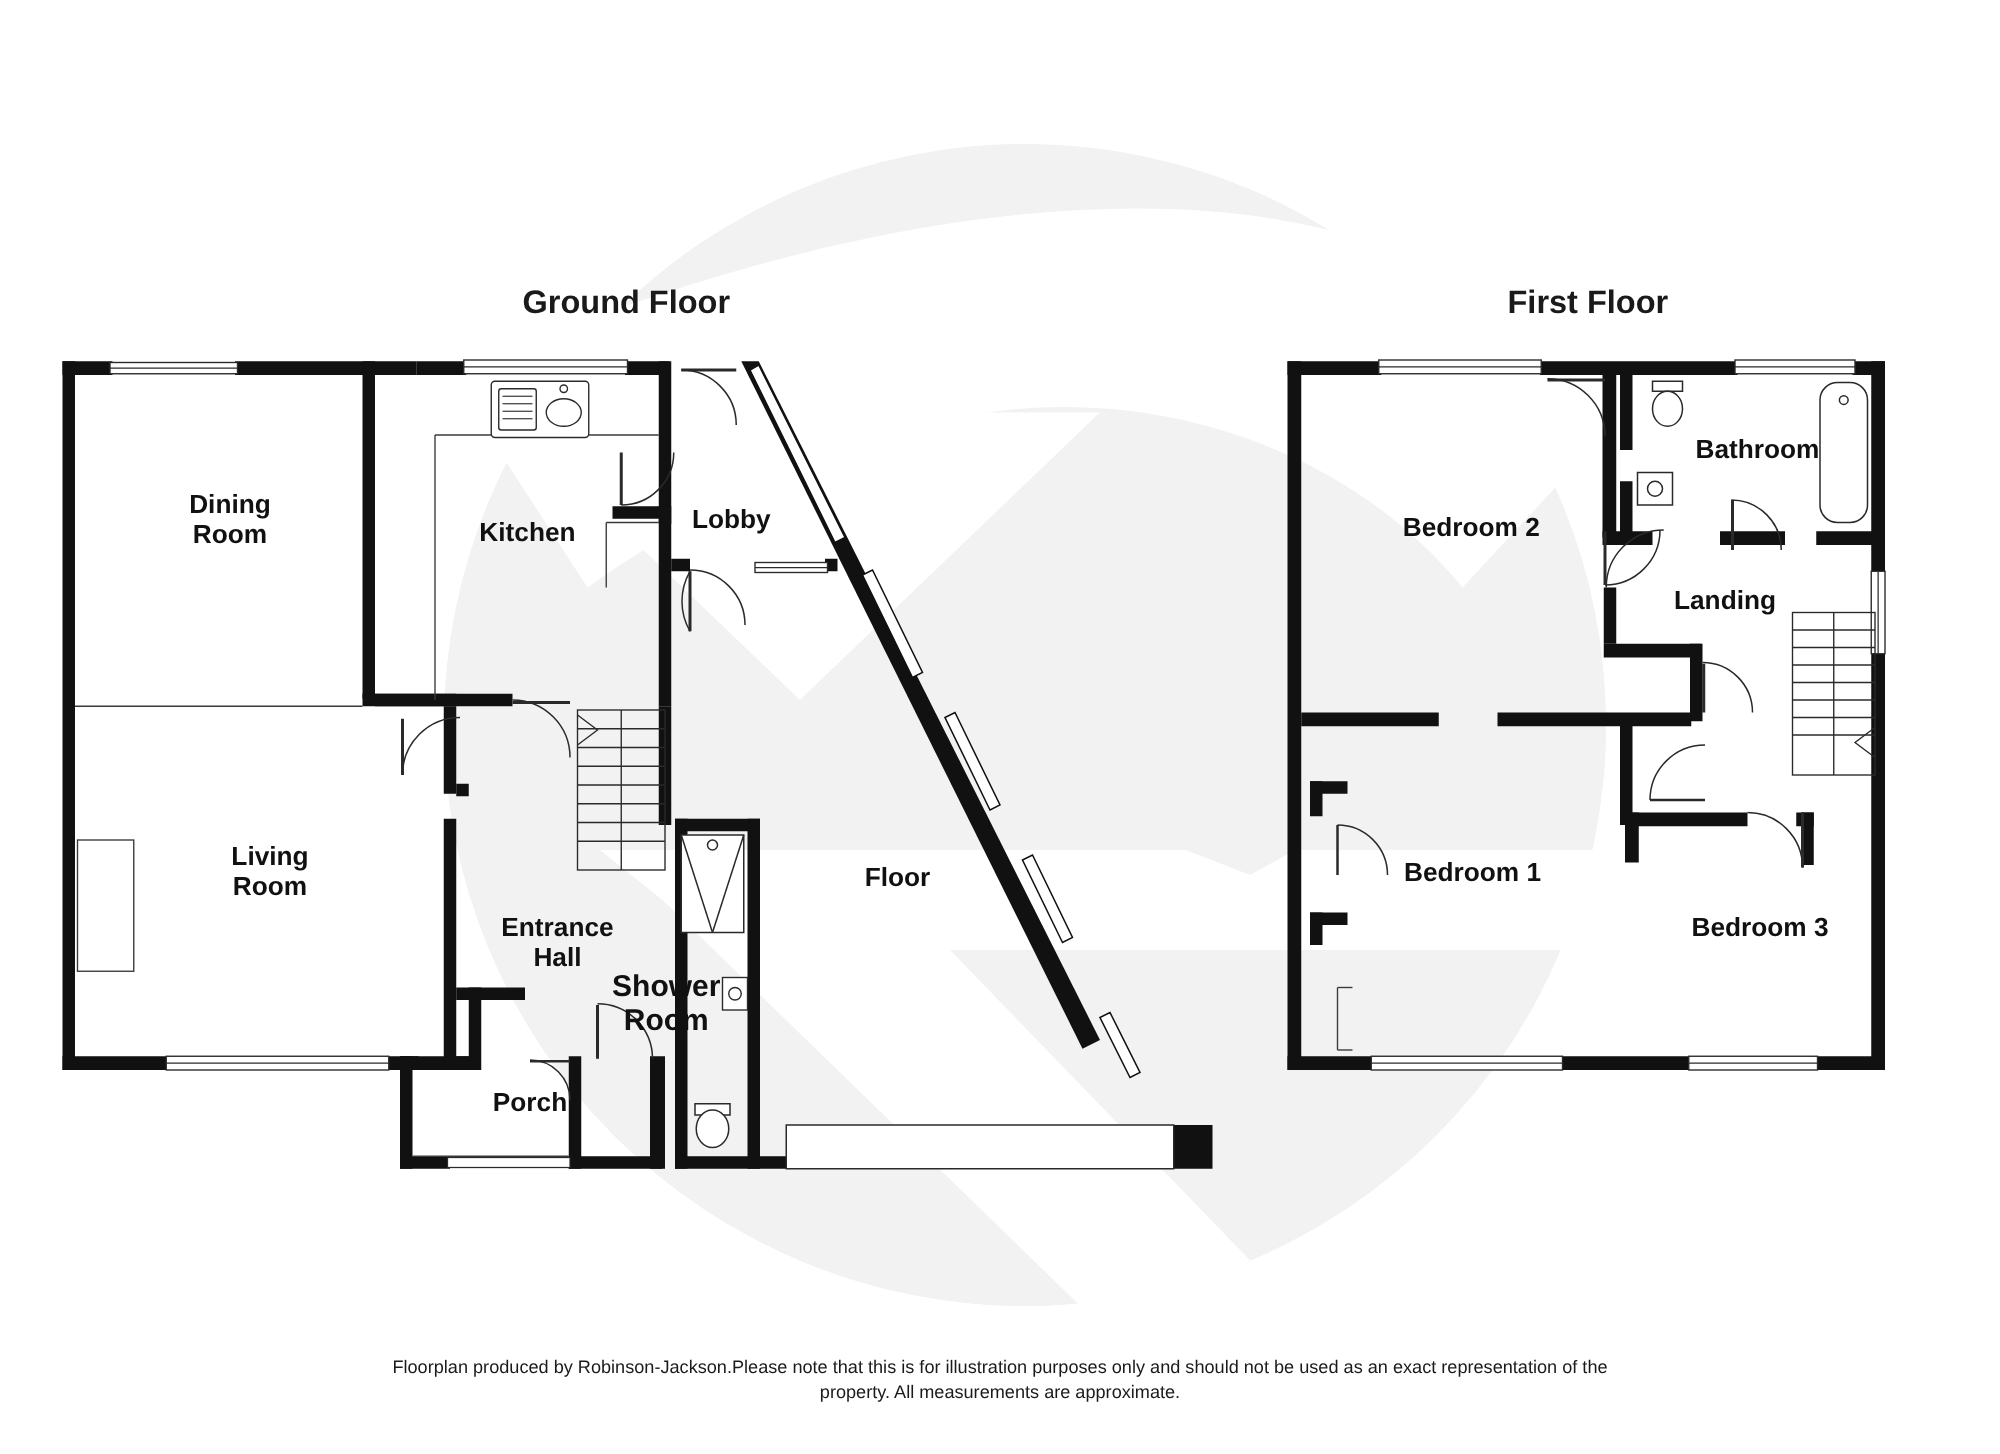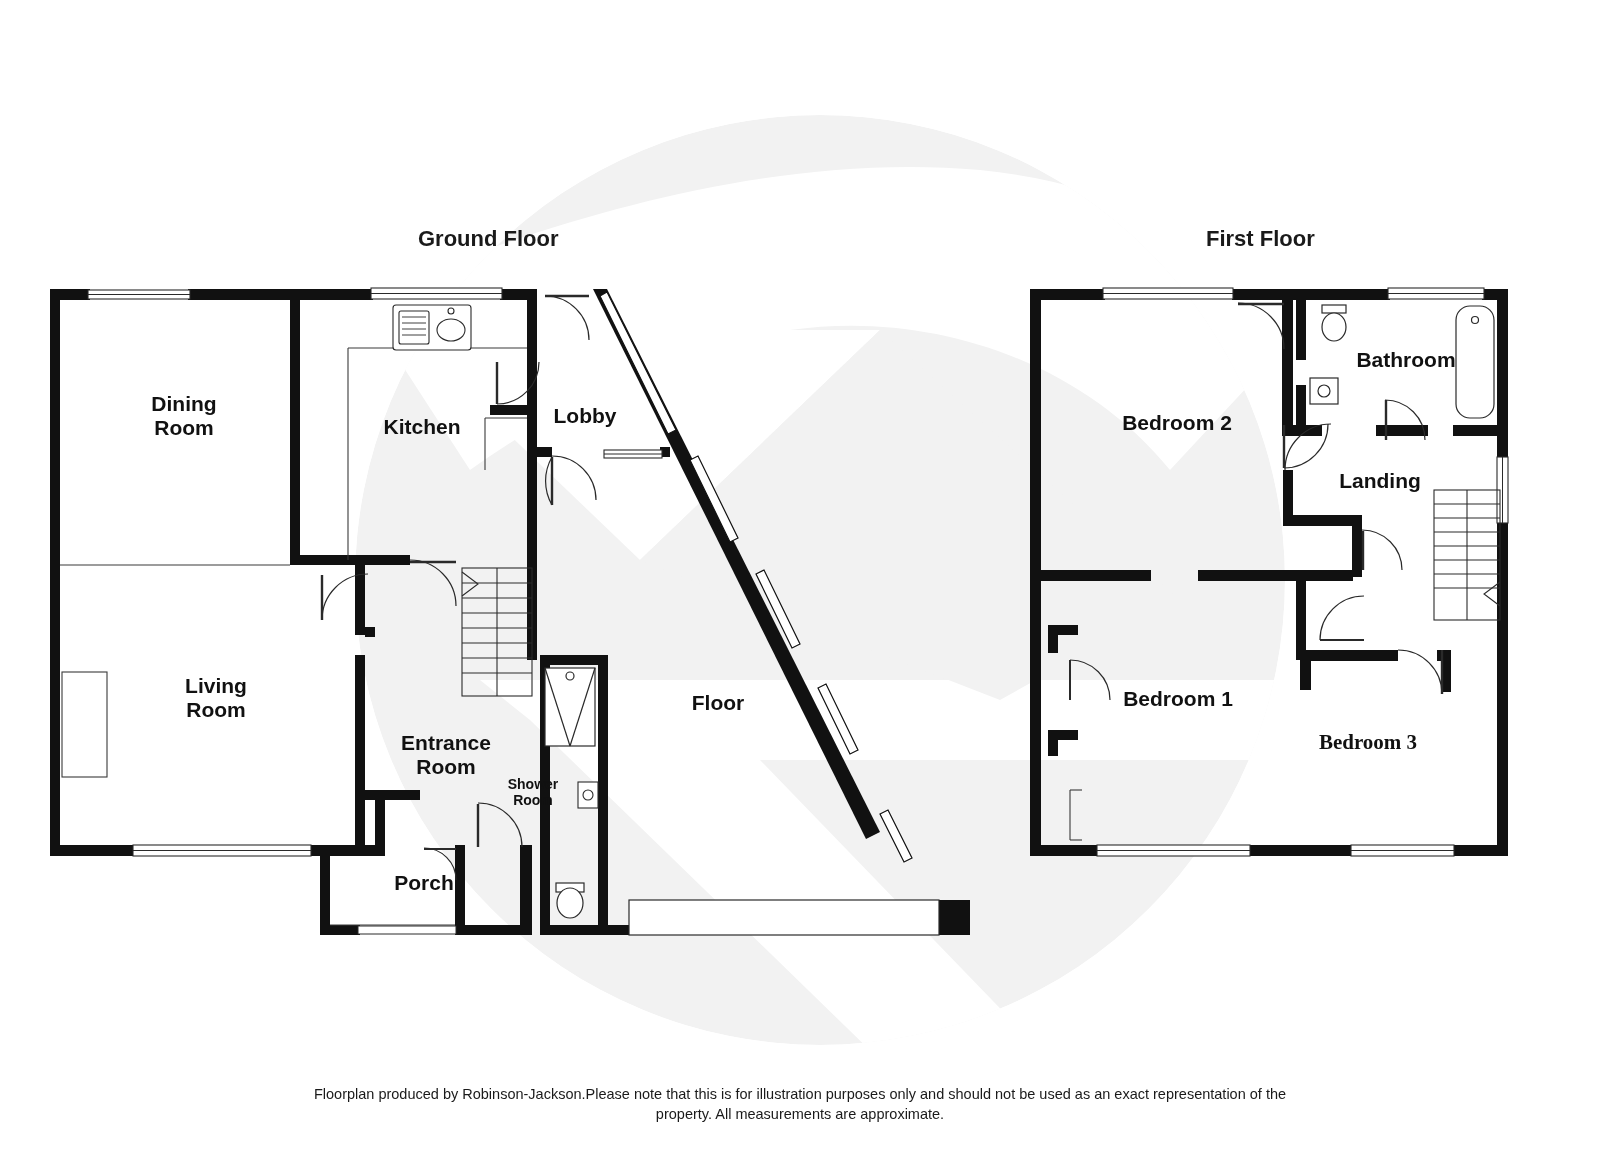--- a/index.html
+++ b/index.html
@@ -6,21 +6,21 @@
   body{
     width:1600px;height:1163px;
     background:#ffffff;
     font-family:"Liberation Sans", sans-serif;
     position:relative;
     overflow:hidden;
   }
   #stage{position:absolute;left:0;top:0;width:1600px;height:1163px;}
   .wm{position:absolute;left:0;top:0;width:1600px;height:1163px;pointer-events:none;}
   .titleTxt{
-    position:absolute;font-weight:bold;font-size:22px;color:#1a1a1a;
+    position:absolute;font-weight:bold;font-size:26px;color:#1a1a1a;
     white-space:nowrap;
   }
   .roomLbl{
     position:absolute;font-weight:bold;font-size:21px;color:#111;
     text-align:center;white-space:pre;line-height:1.12;
   }
   .footer{
     position:absolute;left:0;width:1600px;text-align:center;
     font-size:14.5px;color:#1a1a1a;line-height:1.45;
   }
@@ -325,27 +325,27 @@
   <div class="titleTxt" style="left:418px;top:226px;">Ground Floor</div>
   <div class="titleTxt" style="left:1206px;top:226px;">First Floor</div>
 
   <div class="roomLbl" style="left:114px;top:392px;width:140px;">Dining
 Room</div>
   <div class="roomLbl" style="left:352px;top:415px;width:140px;">Kitchen</div>
   <div class="roomLbl" style="left:530px;top:368px;width:110px;margin-top:36px;">Lobby</div>
   <div class="roomLbl" style="left:146px;top:674px;width:140px;">Living
 Room</div>
   <div class="roomLbl" style="left:376px;top:731px;width:140px;">Entrance
-Room</div>
-  <div class="roomLbl" style="left:470px;top:777px;width:126px;font-size:14px;">Shower
+Hall</div>
+  <div class="roomLbl" style="left:470px;top:777px;width:126px;font-size:24px;">Shower
 Room</div>
   <div class="roomLbl" style="left:648px;top:691px;width:140px;">Floor</div>
   <div class="roomLbl" style="left:364px;top:871px;width:120px;">Porch</div>
 
   <div class="roomLbl" style="left:1092px;top:411px;width:170px;">Bedroom 2</div>
   <div class="roomLbl" style="left:1326px;top:348px;width:160px;">Bathroom</div>
   <div class="roomLbl" style="left:1308px;top:469px;width:144px;">Landing</div>
   <div class="roomLbl" style="left:1093px;top:687px;width:170px;">Bedroom 1</div>
-  <div class="roomLbl" style="left:1283px;top:731px;width:170px;font-family:Liberation Serif, serif;">Bedroom 3</div>
+  <div class="roomLbl" style="left:1323px;top:731px;width:170px;">Bedroom 3</div>
 
   <div class="footer" style="top:1104px;">property. All measurements are approximate.</div>
   <div class="footer" style="top:1084px;">Floorplan produced by Robinson-Jackson.Please note that this is for illustration purposes only and should not be used as an exact representation of the</div>
 </div>
 
 </body></html>

